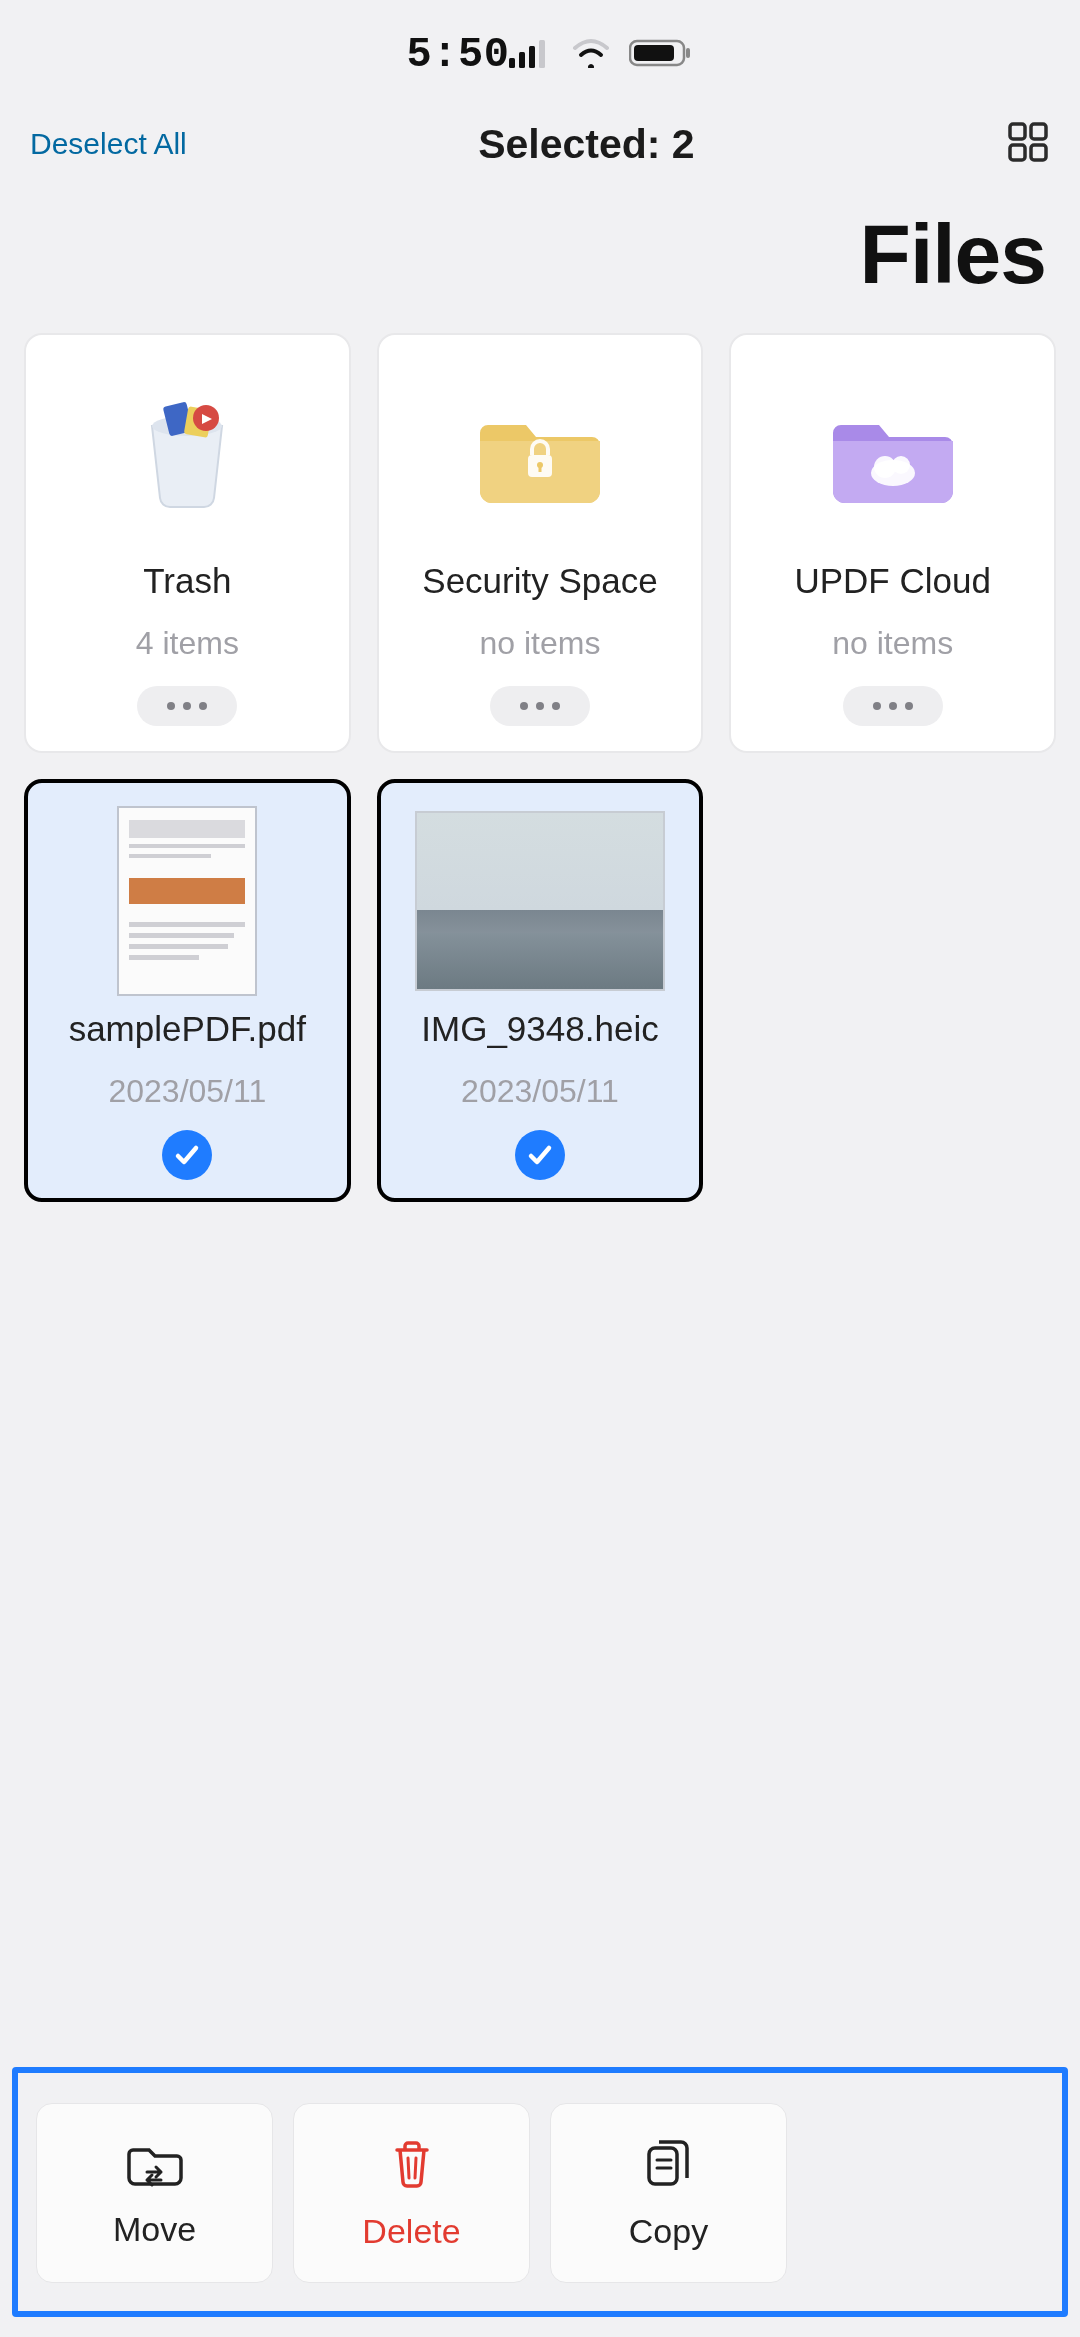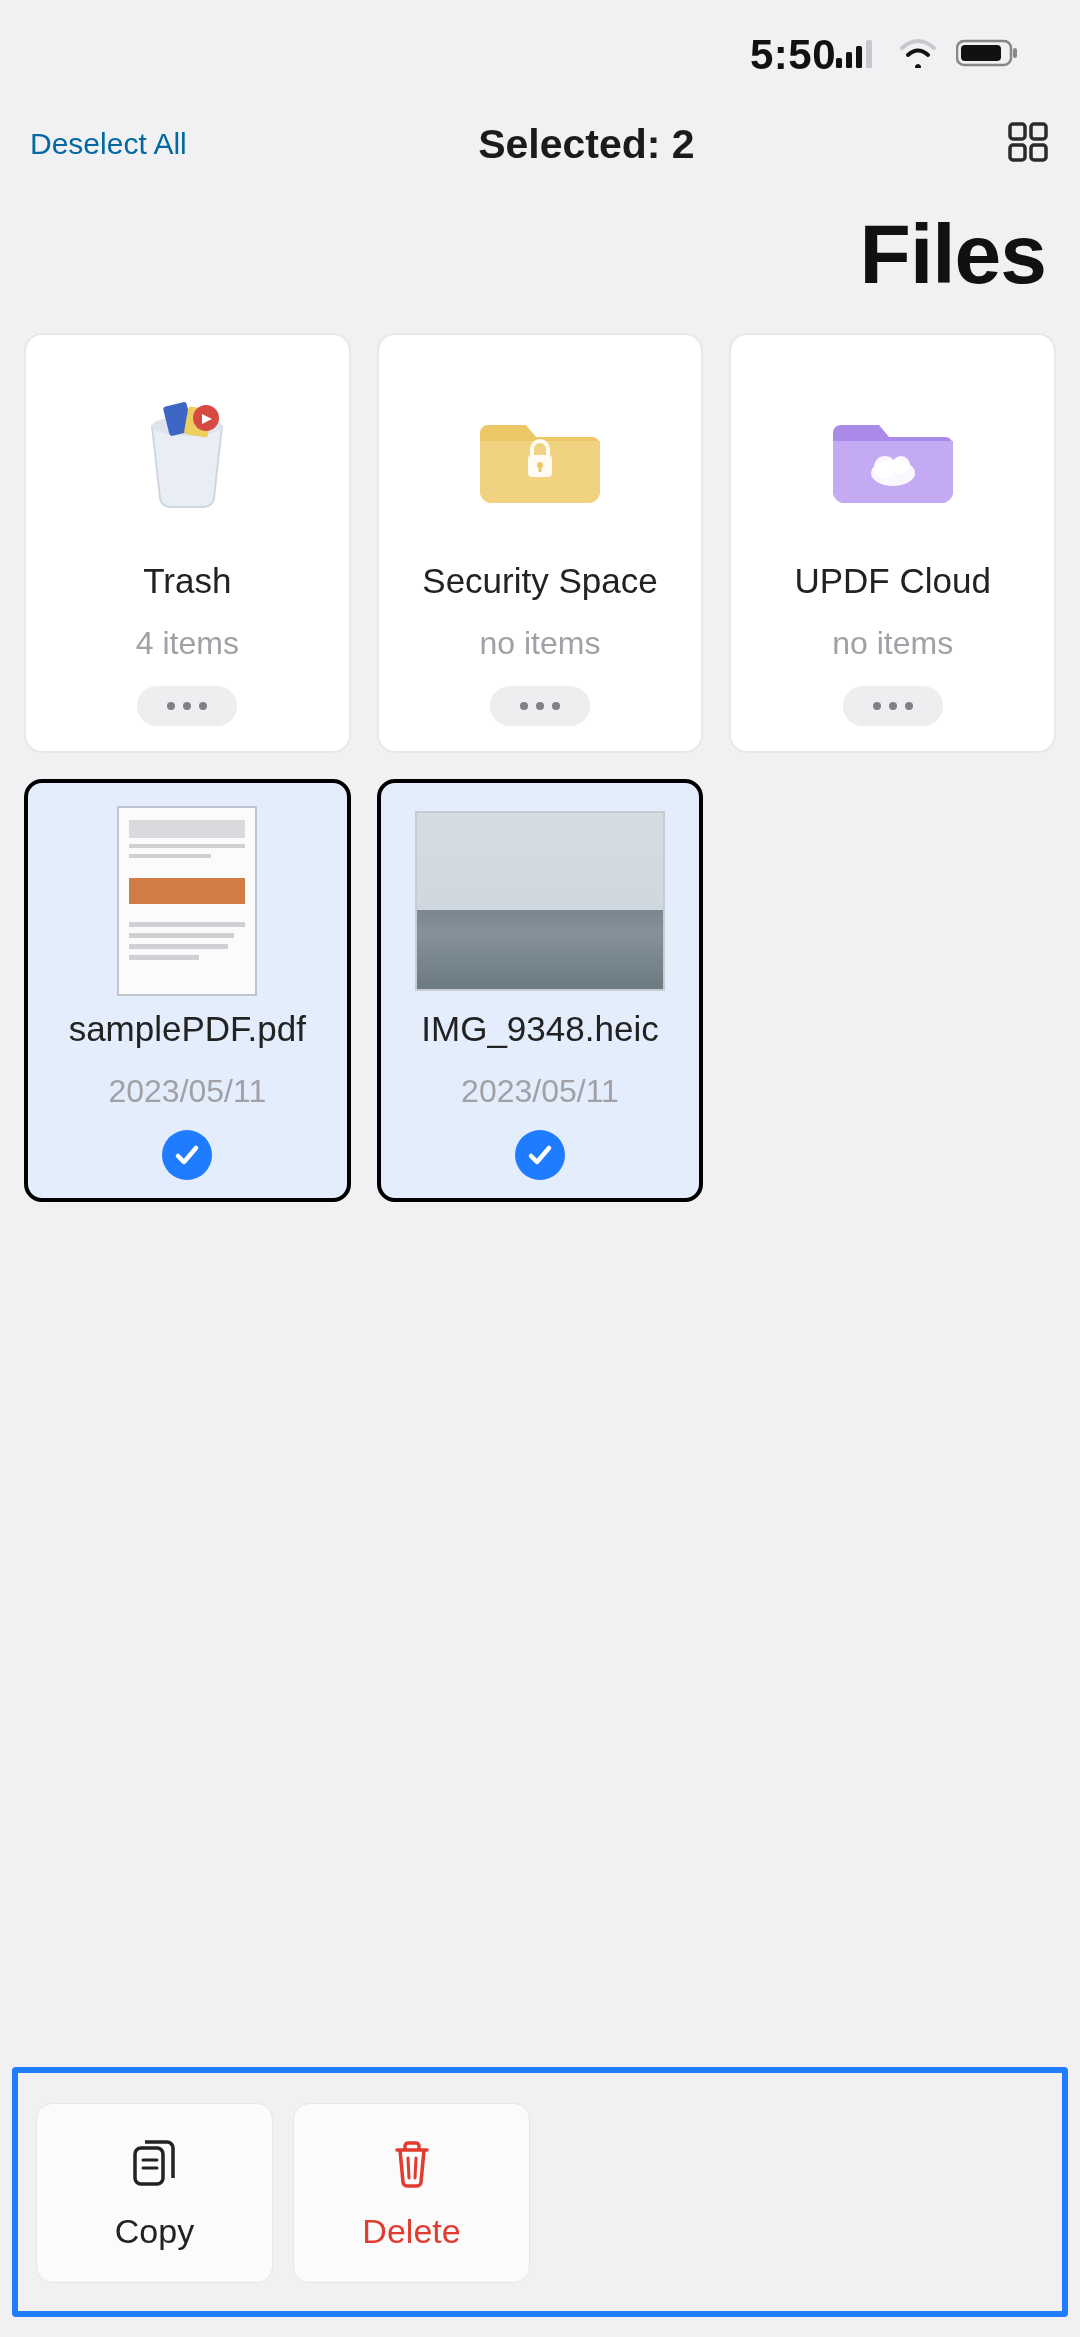--- a/index.html
+++ b/index.html
@@ -1,18 +1,18 @@
 <!DOCTYPE html>
 <html><head>
 <meta charset="utf-8">
 <style>
   * { box-sizing: border-box; margin: 0; padding: 0; }
   html, body { width: 1080px; height: 2337px; background: #f1f1f3; font-family: -apple-system, "Helvetica Neue", Arial, sans-serif; color: #111; }
   
-  .status-bar { height: 110px; display: flex; align-items: center; justify-content: flex-end; padding: 0 60px 0 80px; }
+  .status-bar { height: 110px; display: flex; align-items: center; justify-content: center; padding: 0 60px 0 80px; font-family: Liberation Mono, monospace; }
   .status-time { font-size: 42px; font-weight: 700; letter-spacing: 0.5px; }
   .status-right { display: flex; align-items: center; gap: 18px; }
   
   .toolbar { display: flex; align-items: center; padding: 10px 30px 20px 30px; }
   .toolbar-left { font-size: 30px; color: #0369a1; font-weight: 500; }
   .toolbar-center { flex: 1; text-align: center; font-size: 41px; font-weight: 700; color: #1b1b1b; }
   .toolbar-icon { margin-left: 20px; }
   .done-btn { background: #2d2d2f; color: #fff; font-size: 38px; font-weight: 600; padding: 18px 38px; border-radius: 50px; margin-left: 30px; }
   
   .page-title { font-size: 84px; font-weight: 800; padding: 18px 34px 30px; color: #111; letter-spacing: -1px; text-align: right; }
@@ -184,35 +184,46 @@
         </svg>
     </div>
   </div>
 
 </div>
 
 <div class="bottom-frame">
   <div class="action-row">
     <div class="action-btn">
       <span>
-        <svg width="56" height="54" viewBox="0 0 56 54">
-          <rect x="8" y="12" width="28" height="36" rx="6" stroke="#222" stroke-width="3.5" fill="none"></rect>
-          <path d="M18 6 h22 a6 6 0 0 1 6 6 v30" stroke="#222" stroke-width="3.5" fill="none"></path>
-          <line x1="16" y1="24" x2="30" y2="24" stroke="#222" stroke-width="3" stroke-linecap="round"></line>
-          <line x1="16" y1="32" x2="30" y2="32" stroke="#222" stroke-width="3" stroke-linecap="round"></line>
+        <svg width="56" height="50" viewBox="0 0 56 50">
+          <path d="M6 12 h16 l6 6 h22 a4 4 0 0 1 4 4 v18 a6 6 0 0 1 -6 6 h-40 a6 6 0 0 1 -6 -6 v-24 a4 4 0 0 1 4 -4 Z" stroke="#222" stroke-width="3.5" fill="none"></path>
+          <path d="M20 34 h14 m0 0 l-5 -5 m5 5 l-5 5" stroke="#222" stroke-width="3" fill="none" stroke-linecap="round" stroke-linejoin="round"></path>
+          <path d="M34 26 h-14 m0 0 l5 -5 m-5 5 l5 5" stroke="#222" stroke-width="3" fill="none" stroke-linecap="round" stroke-linejoin="round" transform="translate(0,14)" opacity="0"></path>
+          <path d="M34 42 h-14 m0 0 l5 -5 m-5 5 l5 5" stroke="#222" stroke-width="3" fill="none" stroke-linecap="round" stroke-linejoin="round"></path>
         </svg>
       </span>
-      <div class="label">Copy</div>
+      <div class="label">Move</div>
     </div>
     <div class="action-btn delete">
       <span>
         <svg width="50" height="54" viewBox="0 0 50 54">
           <path d="M10 14 h30" stroke="#e23b30" stroke-width="3.5" stroke-linecap="round"></path>
           <path d="M18 14 v-4 a3 3 0 0 1 3 -3 h8 a3 3 0 0 1 3 3 v4" stroke="#e23b30" stroke-width="3.5" fill="none"></path>
           <path d="M13 14 l3 32 a4 4 0 0 0 4 4 h10 a4 4 0 0 0 4 -4 l3 -32" stroke="#e23b30" stroke-width="3.5" fill="none"></path>
           <line x1="21" y1="22" x2="22" y2="42" stroke="#e23b30" stroke-width="3" stroke-linecap="round"></line>
           <line x1="29" y1="22" x2="28" y2="42" stroke="#e23b30" stroke-width="3" stroke-linecap="round"></line>
         </svg>
       </span>
       <div class="label">Delete</div>
     </div>
+    <div class="action-btn">
+      <span>
+        <svg width="56" height="54" viewBox="0 0 56 54">
+          <rect x="8" y="12" width="28" height="36" rx="6" stroke="#222" stroke-width="3.5" fill="none"></rect>
+          <path d="M18 6 h22 a6 6 0 0 1 6 6 v30" stroke="#222" stroke-width="3.5" fill="none"></path>
+          <line x1="16" y1="24" x2="30" y2="24" stroke="#222" stroke-width="3" stroke-linecap="round"></line>
+          <line x1="16" y1="32" x2="30" y2="32" stroke="#222" stroke-width="3" stroke-linecap="round"></line>
+        </svg>
+      </span>
+      <div class="label">Copy</div>
+    </div>
   </div>
 </div>
 
 </body></html>

